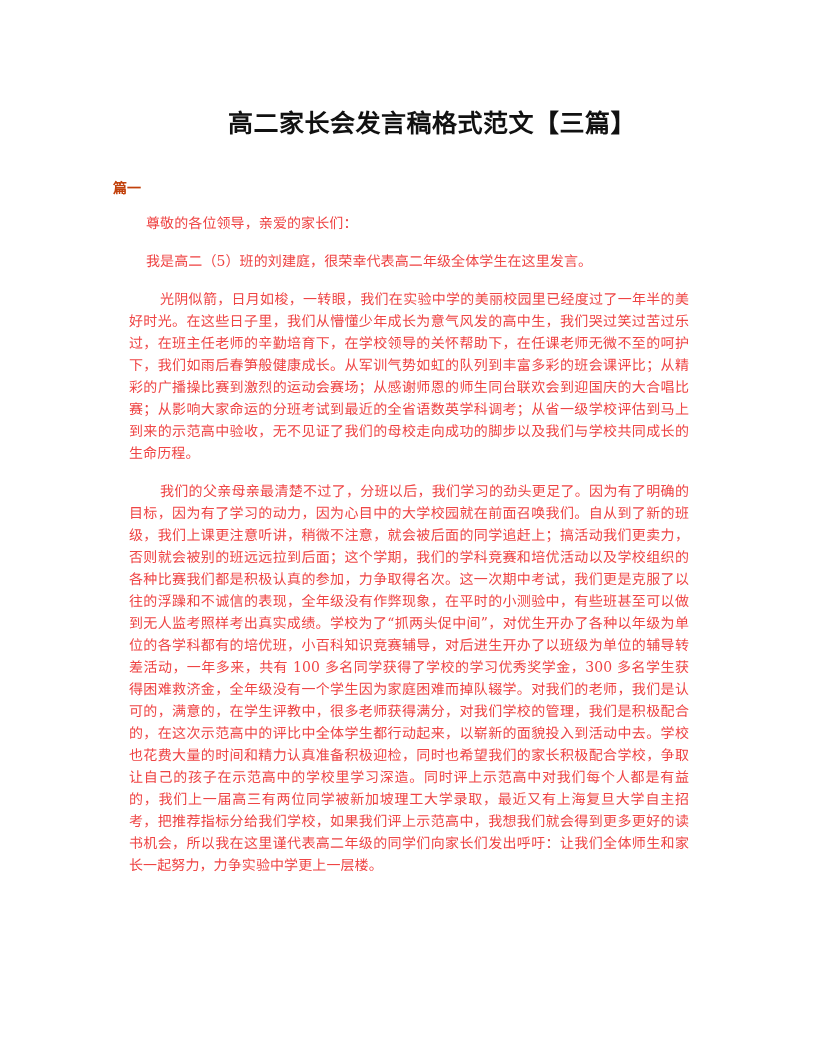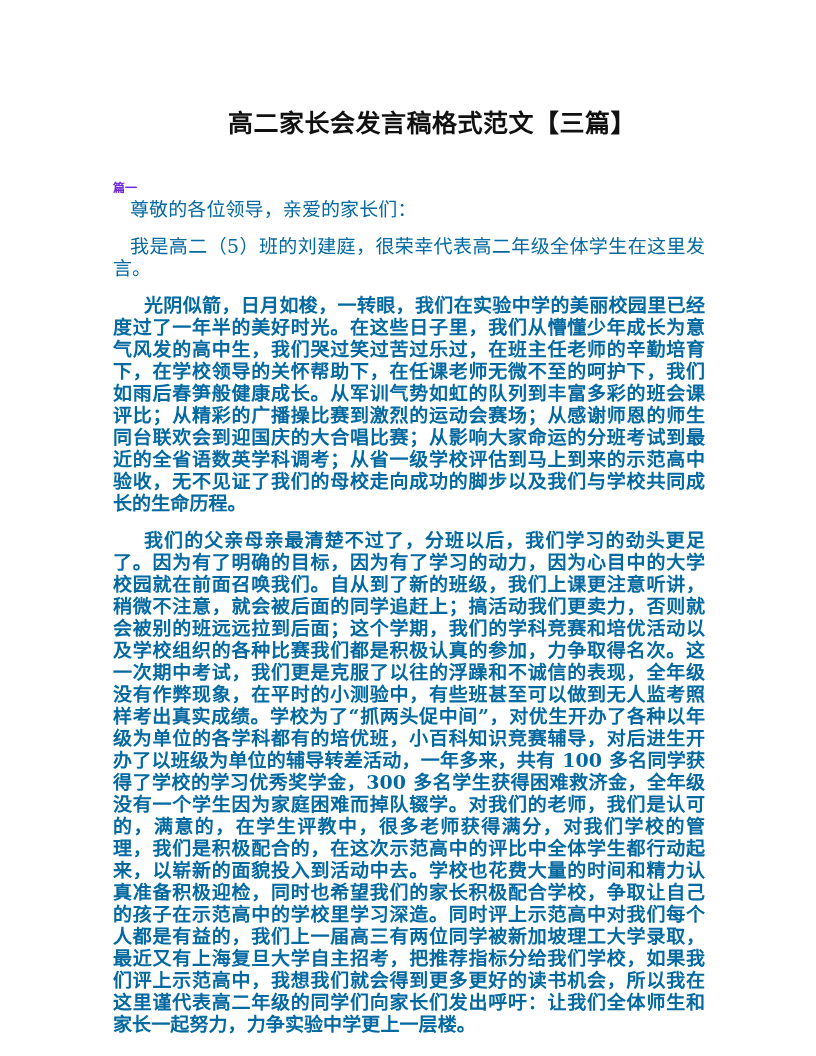--- a/index.html
+++ b/index.html
@@ -41,53 +41,51 @@
   }
 
   .content {
     position: absolute;
     left: 113px;
     top: 180px;
     width: 592px;
   }
 
   .section-tag {
-    font-size: 12px;
+    font-size: 14px;
     line-height: 16px;
     font-weight: bold;
-    color: #6d28d9;
+    color: #c2410c;
     margin: 0 0 2px 0;
     letter-spacing: 0px;
   }
 
   p.para {
-    margin: 0;
-    font-size: 19px;
+    margin: 16px;
+    font-size: 14px;
     line-height: 22px;
     text-align: justify;
     text-justify: inter-ideograph;
-    color: #0369a1;
+    color: #ef4444;
     letter-spacing: 0.1px;
   }
 
   p.indent1 {
     text-indent: 17px;
     margin-bottom: 15px;
   }
 
   p.indent2 {
     text-indent: 31px;
     margin-bottom: 15px;
-    font-weight: bold;
   }
 
   p.block {
     text-indent: 31px;
     margin-bottom: 0;
-    font-weight: bold;
   }
 </style>
 </head>
 <body>
 
 <div class="page">
 
   <h1 class="doc-title">高二家长会发言稿格式范文【三篇】</h1>
 
   <div class="content">

